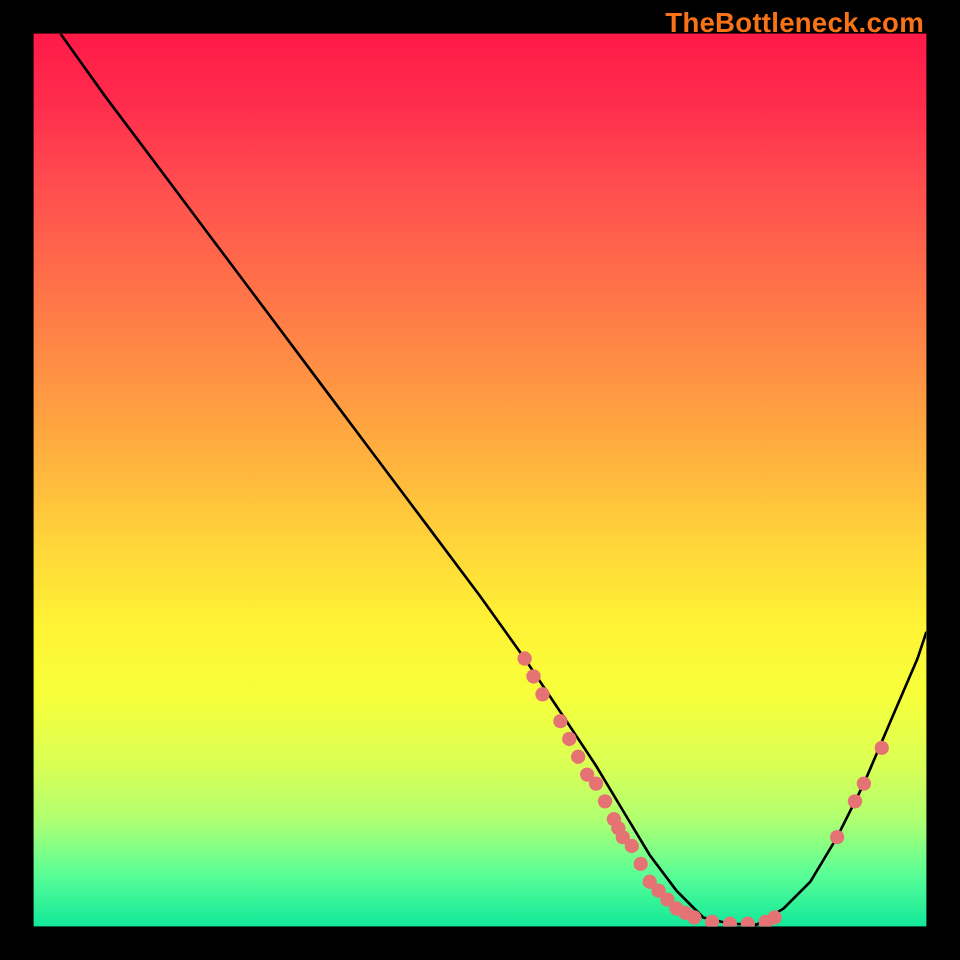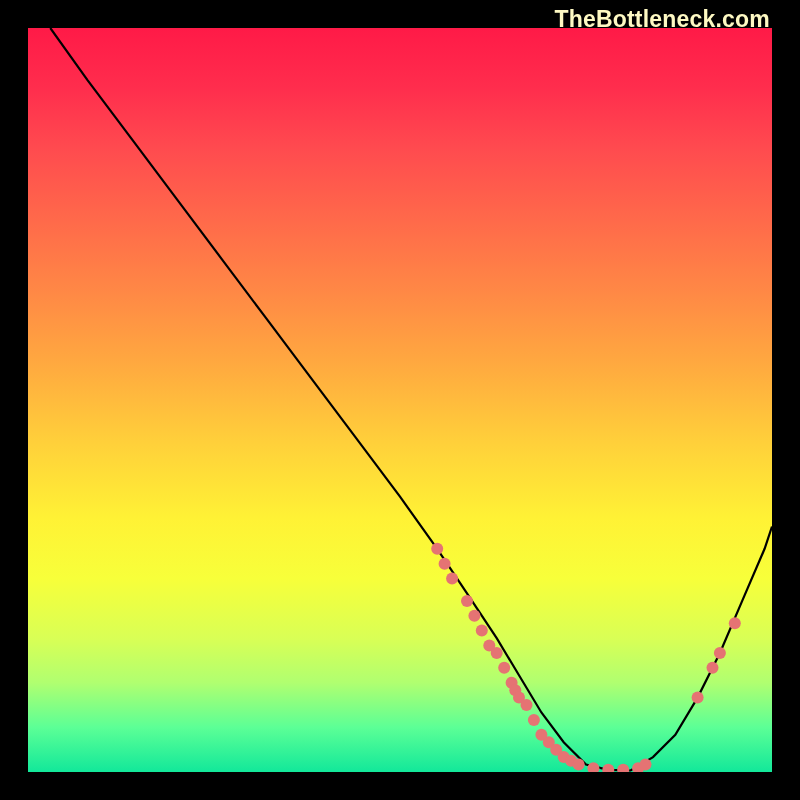--- a/index.html
+++ b/index.html
@@ -30,21 +30,21 @@
       #d9ff55 82%,
       #b0ff70 88%,
       #5cff96 94%,
       #12e89a 100%
     );
   }
   .watermark {
     position: absolute;
     top: 6px;
     right: 30px;
-    color: #fef9c3;
+    color: #f97316;
     font-size: 23px;
     font-weight: 600;
     letter-spacing: 0.2px;
   }
   svg.plot {
     position: absolute;
     left: 0;
     top: 0;
     width: 744px;
     height: 744px;

